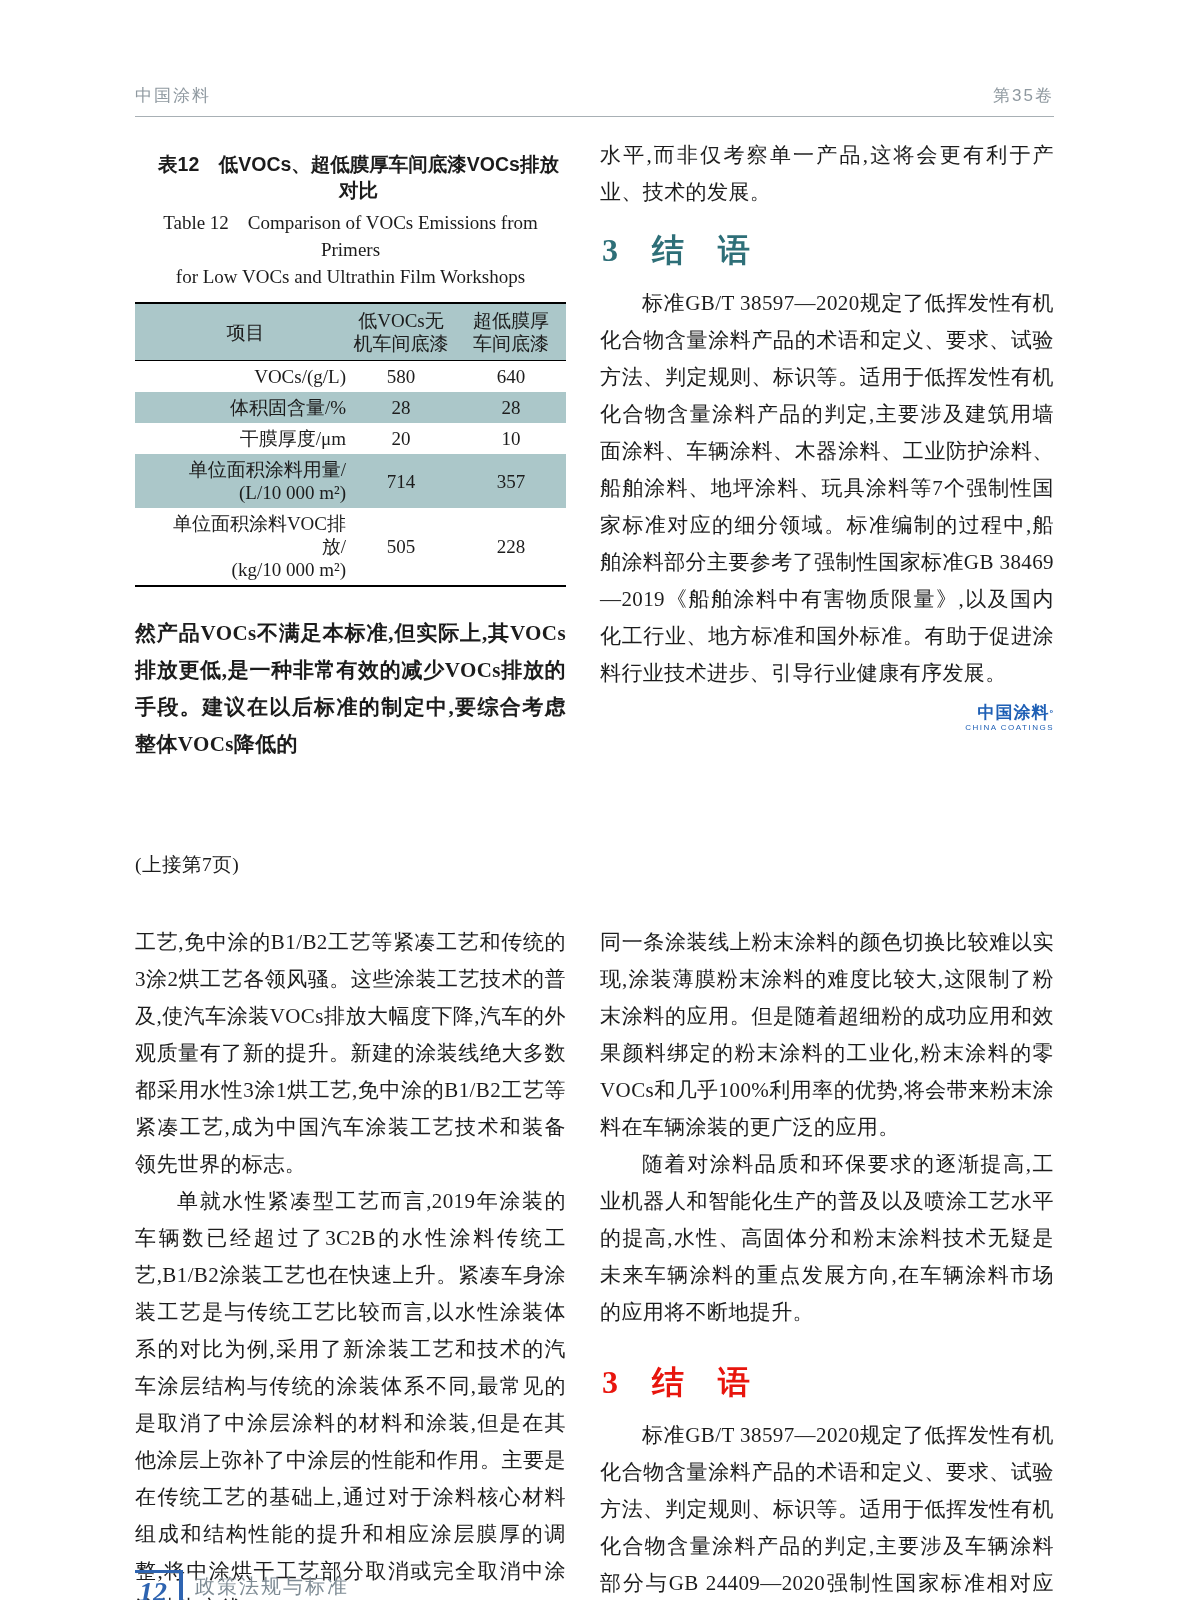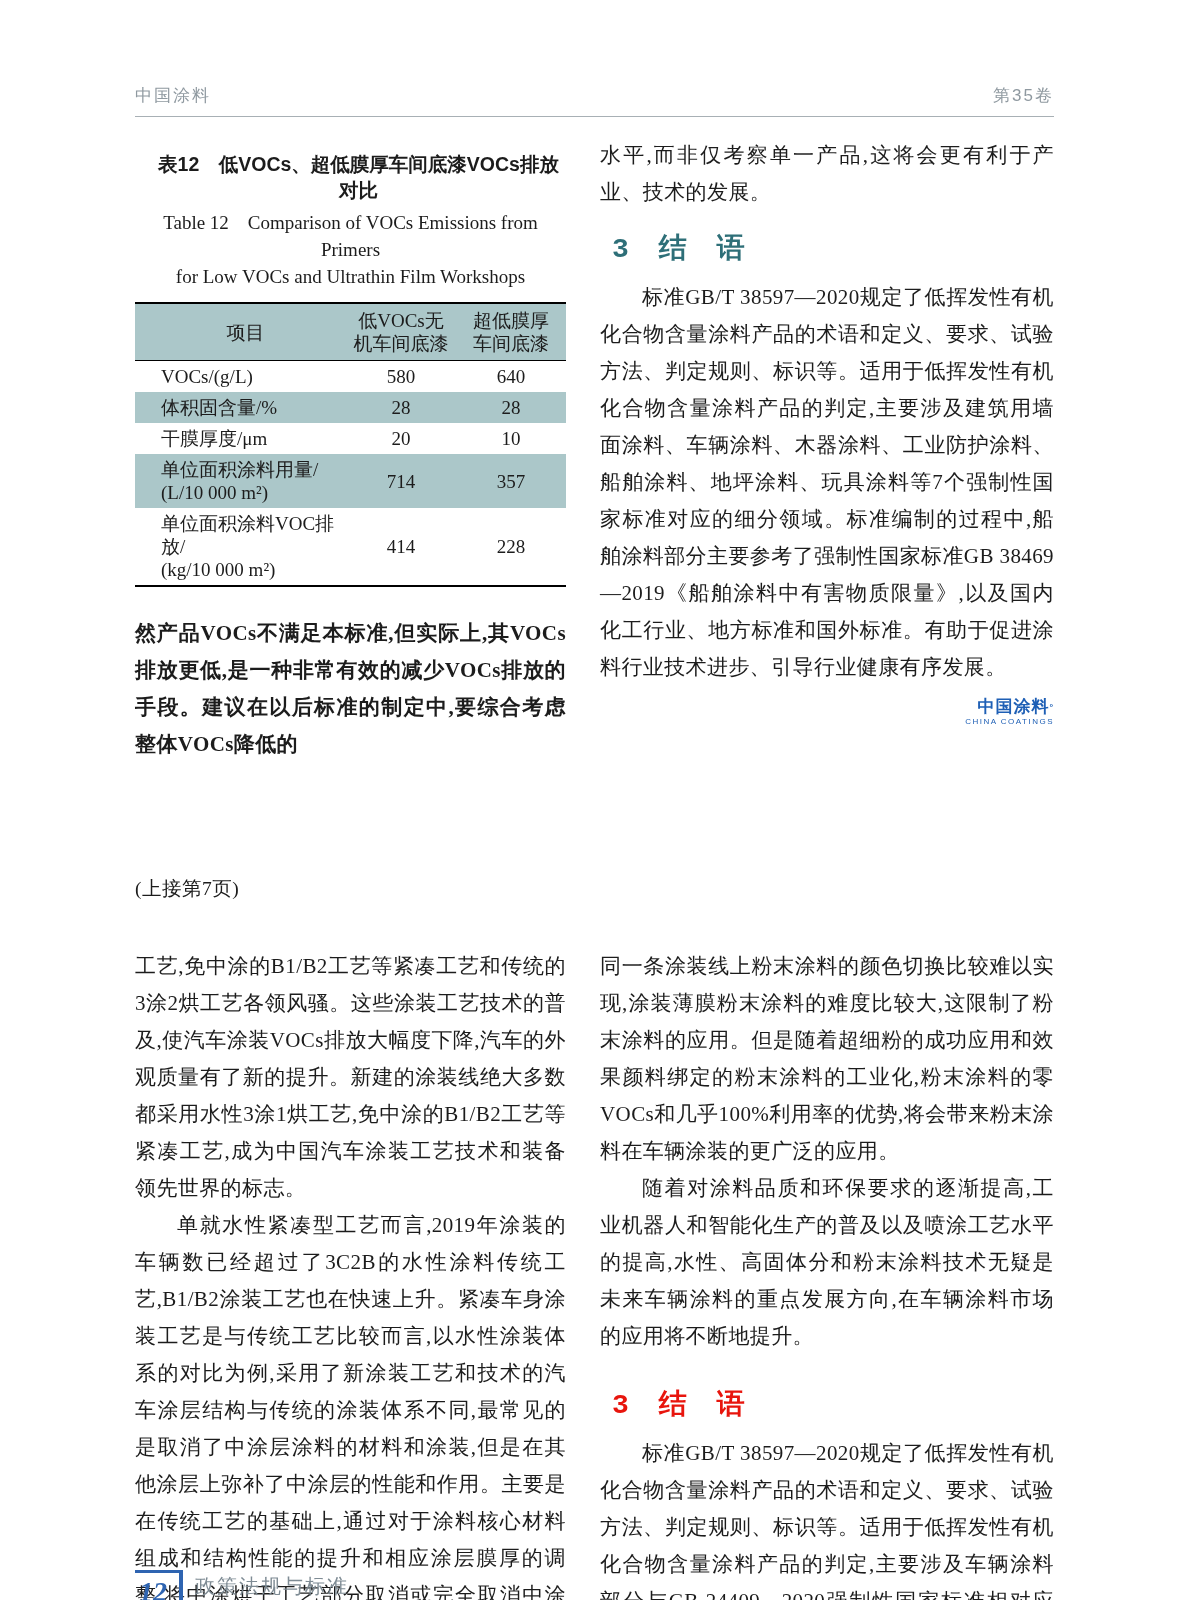--- a/index.html
+++ b/index.html
@@ -44,48 +44,48 @@
   table.t12{
     width:100%;border-collapse:collapse;
     border-top:2.5px solid #000;border-bottom:2.5px solid #000;
     font-size:19px;
   }
   table.t12 thead th{
     background:#abc7c9;font-weight:normal;border-bottom:1.5px solid #000;
     padding:5px 2px;line-height:23px;white-space:pre-line;vertical-align:middle;
   }
   table.t12 td{padding:4px 0;line-height:23px;vertical-align:middle;}
-  table.t12 .row-label{padding-left:26px;white-space:pre-line;text-align:left;}
+  table.t12 .row-label{padding-left:26px;white-space:pre-line;text-align:right;}
   table.t12 .val{text-align:center;width:106px;}
   table.t12 tbody tr.shaded{background:#abc7c9;}
   .below-table{margin-top:28px;font-weight:bold;}
 
   
   .h-conclusion{
-    font-family:Liberation Mono, monospace;
-    font-size:28px;font-weight:bold;margin:18px 0 12px 12px;letter-spacing:1px;
+    font-family:Liberation Serif, serif;
+    font-size:32px;font-weight:bold;margin:18px 0 12px 2px;letter-spacing:1px;
   }
   .h-teal{color:#2e6f78;}
   .h-red{color:#e8150d;margin-top:30px;}
 
   
   .logo-block{display:flex;flex-direction:column;align-items:flex-end;margin-top:12px;}
   .logo-cn{
     font-family:"Liberation Sans","DejaVu Sans",sans-serif;
     font-size:17px;font-weight:bold;color:#1e5fb5;letter-spacing:1px;line-height:18px;
   }
   .logo-mark{font-size:9px;vertical-align:top;}
   .logo-en{
     font-family:"Liberation Sans","DejaVu Sans",sans-serif;
     font-size:8px;color:#1e5fb5;letter-spacing:1.5px;line-height:11px;
   }
 
   
   .cont-note{
-    margin:112px 0 0 135px;font-size:19.5px;letter-spacing:0.5px;
+    margin:88px 0 0 135px;font-size:19.5px;letter-spacing:0.5px;
   }
 
   
   .page-footer{
     position:absolute;left:135px;top:1486px;
     display:flex;align-items:stretch;
   }
   .folio-box{
     border-top:3px solid #2e64b1;border-right:4px solid #2e64b1;
     padding:3px 12px 6px 4px;
@@ -148,21 +148,21 @@
           </tr>
           <tr class="shaded">
             <td class="row-label">单位面积涂料用量/
 (L/10 000 m²)</td>
             <td class="val">714</td>
             <td class="val">357</td>
           </tr>
           <tr>
             <td class="row-label">单位面积涂料VOC排放/
 (kg/10 000 m²)</td>
-            <td class="val">414</td>
+            <td class="val">505</td>
             <td class="val">228</td>
           </tr>
         </tbody>
       </table>
 
       <p class="para below-table">然产品VOCs不满足本标准,但实际上,其VOCs排放更低,是一种非常有效的减少VOCs排放的手段。建议在以后标准的制定中,要综合考虑整体VOCs降低的</p>
     </div>
 
     <div class="col-r">
       <p class="para">水平,而非仅考察单一产品,这将会更有利于产业、技术的发展。</p>

